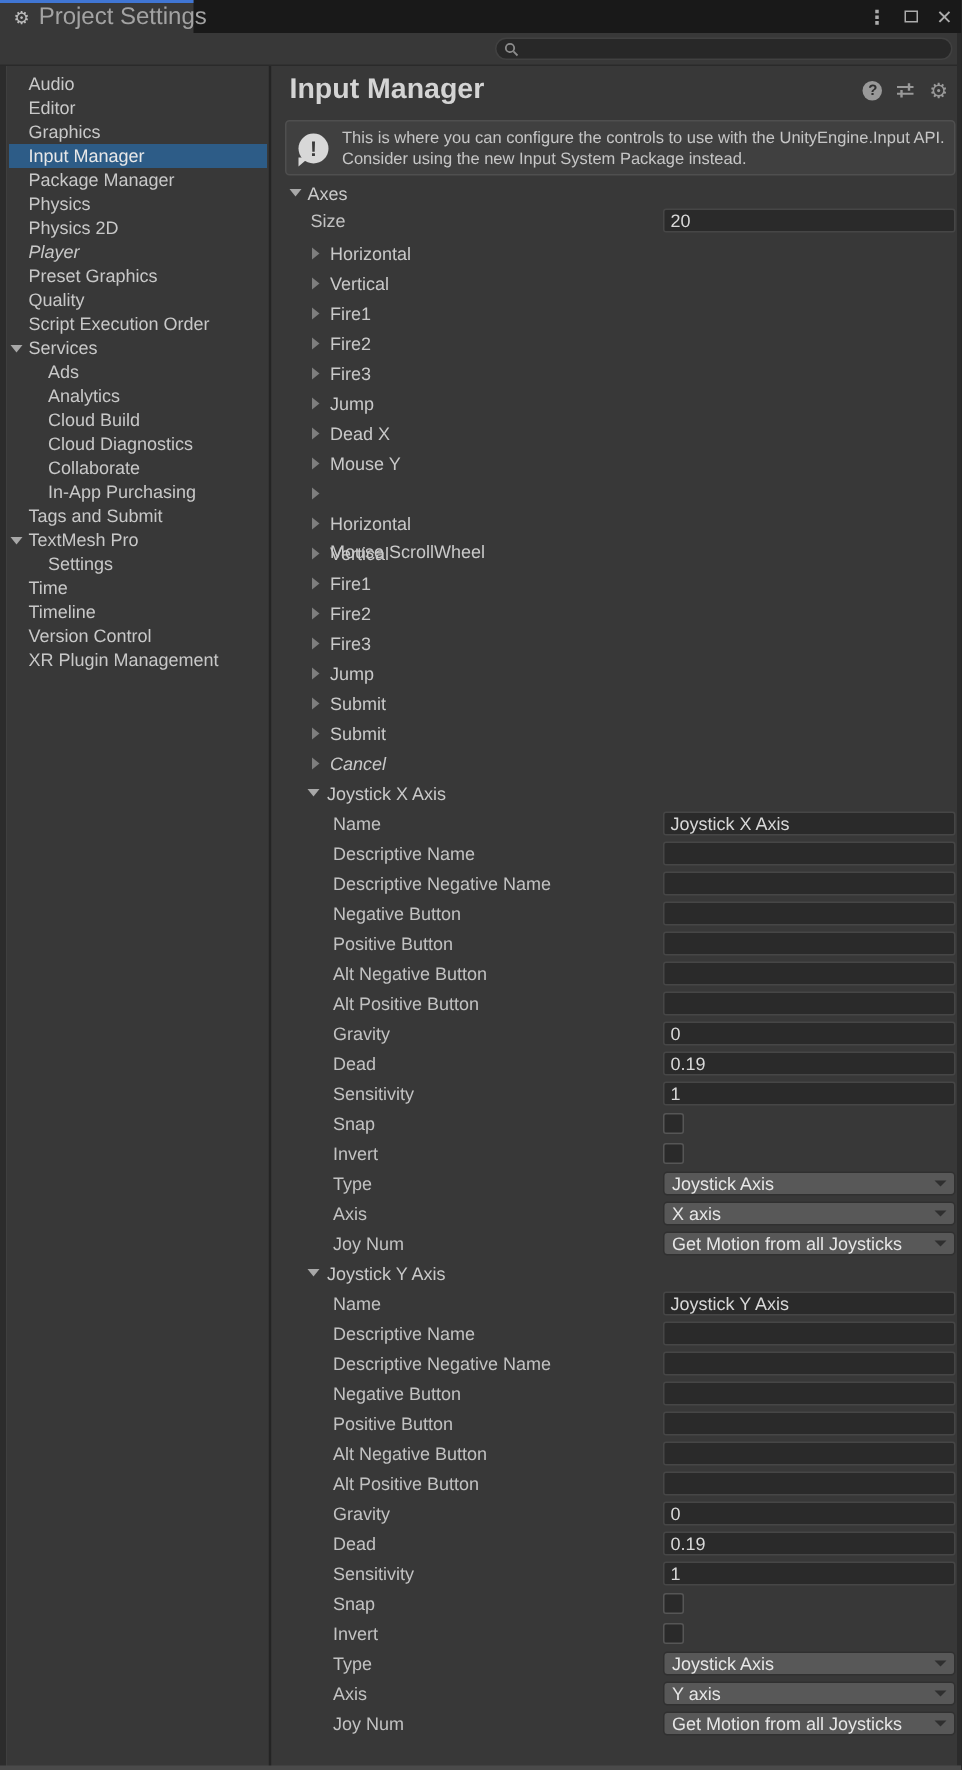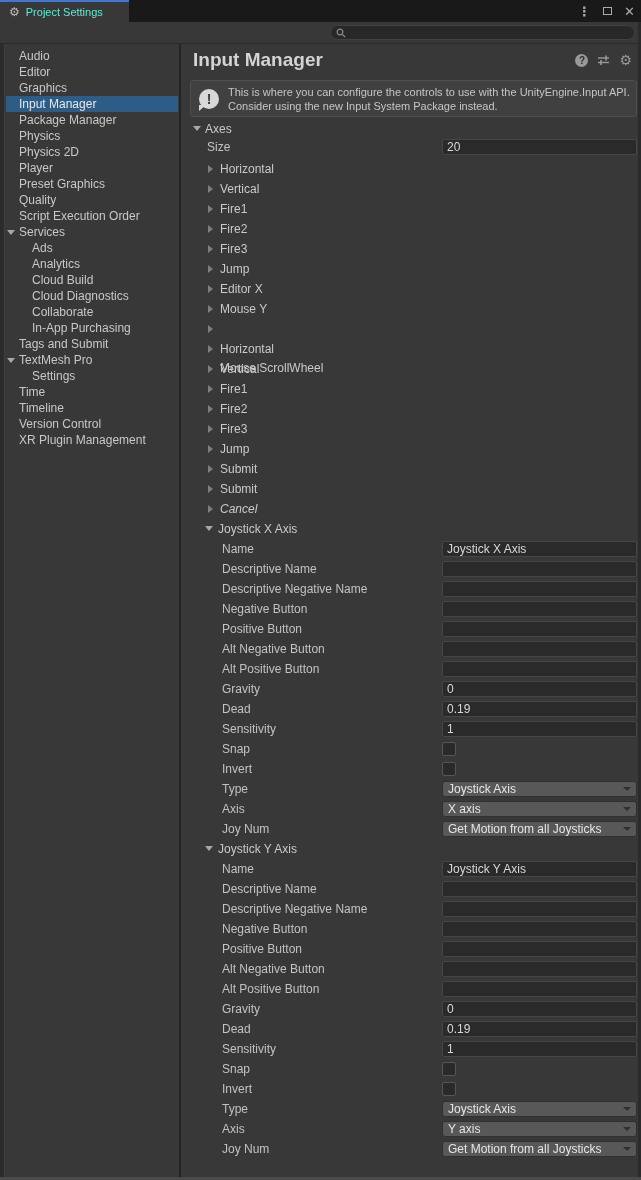--- a/index.html
+++ b/index.html
@@ -4,21 +4,21 @@
 <style>
   html,body{margin:0;padding:0;background:#191919;}
   *{box-sizing:border-box;font-family:"Liberation Sans","DejaVu Sans",sans-serif;}
   .window{position:relative;width:641px;height:1180px;background:#383838;overflow:hidden;}
 
   
   .titlebar{position:relative;height:22px;background:#191919;}
   .tab{position:absolute;left:0;top:0;width:129px;height:22px;background:#383838;
        border-top:2px solid #4076D4;display:flex;align-items:center;gap:6px;padding-left:9px;}
   .tab-gear{color:#BDBDBD;font-size:12px;line-height:1;}
-  .tab-label{color:#5eead4;font-size:11px;white-space:nowrap;}
+  .tab-label{color:#a3a3a3;font-size:16px;white-space:nowrap;}
   .win-controls{position:absolute;right:6px;top:0;height:22px;display:flex;align-items:center;gap:12px;}
   .kebab{color:#ACACAC;font-size:13px;font-weight:bold;line-height:1;}
   .maxbox{width:9px;height:8px;border:1px solid #ACACAC;}
   .closex{color:#ACACAC;font-size:13px;line-height:1;}
 
   
   .toolbar{position:relative;height:22px;background:#383838;border-bottom:1px solid #2A2A2A;}
   .searchbox{position:absolute;left:330px;top:3px;width:305px;height:15px;background:#282828;
              border:1px solid #414141;border-radius:8px;display:flex;align-items:center;padding-left:5px;}
 
@@ -120,21 +120,21 @@
           </div>
           <div class="side-item" style="top: 68px;">
             <span class="side-label d1">Package Manager</span>
           </div>
           <div class="side-item" style="top: 84px;">
             <span class="side-label d1">Physics</span>
           </div>
           <div class="side-item" style="top: 100px;">
             <span class="side-label d1">Physics 2D</span>
           </div>
-          <div class="side-item" style="top: 116px;">
+          <div class="side-item" style="top: 116px; font-style: italic;">
             <span class="side-label d1">Player</span>
           </div>
           <div class="side-item" style="top: 132px;">
             <span class="side-label d1">Preset Graphics</span>
           </div>
           <div class="side-item" style="top: 148px;">
             <span class="side-label d1">Quality</span>
           </div>
           <div class="side-item" style="top: 164px;">
             <span class="side-label d1">Script Execution Order</span>
@@ -246,21 +246,21 @@
           <div class="row" style="top: 197px;">
             <span class="tri closed" style="left: 27px;"></span>
             <span class="fold-label" style="left: 39px;">Fire3</span>
           </div>
           <div class="row" style="top: 217px;">
             <span class="tri closed" style="left: 27px;"></span>
             <span class="fold-label" style="left: 39px;">Jump</span>
           </div>
           <div class="row" style="top: 237px;">
             <span class="tri closed" style="left: 27px;"></span>
-            <span class="fold-label" style="left: 39px;">Editor X</span>
+            <span class="fold-label" style="left: 39px;">Dead X</span>
           </div>
           <div class="row" style="top: 257px;">
             <span class="tri closed" style="left: 27px;"></span>
             <span class="fold-label" style="left: 39px;">Mouse Y</span>
           </div>
           <div class="row" style="top: 277px;">
             <span class="tri closed" style="left: 27px;"></span>
             <span class="fold-label" style="left: 39px; margin-top: 39px;">Mouse ScrollWheel</span>
           </div>
           <div class="row" style="top: 297px;">

